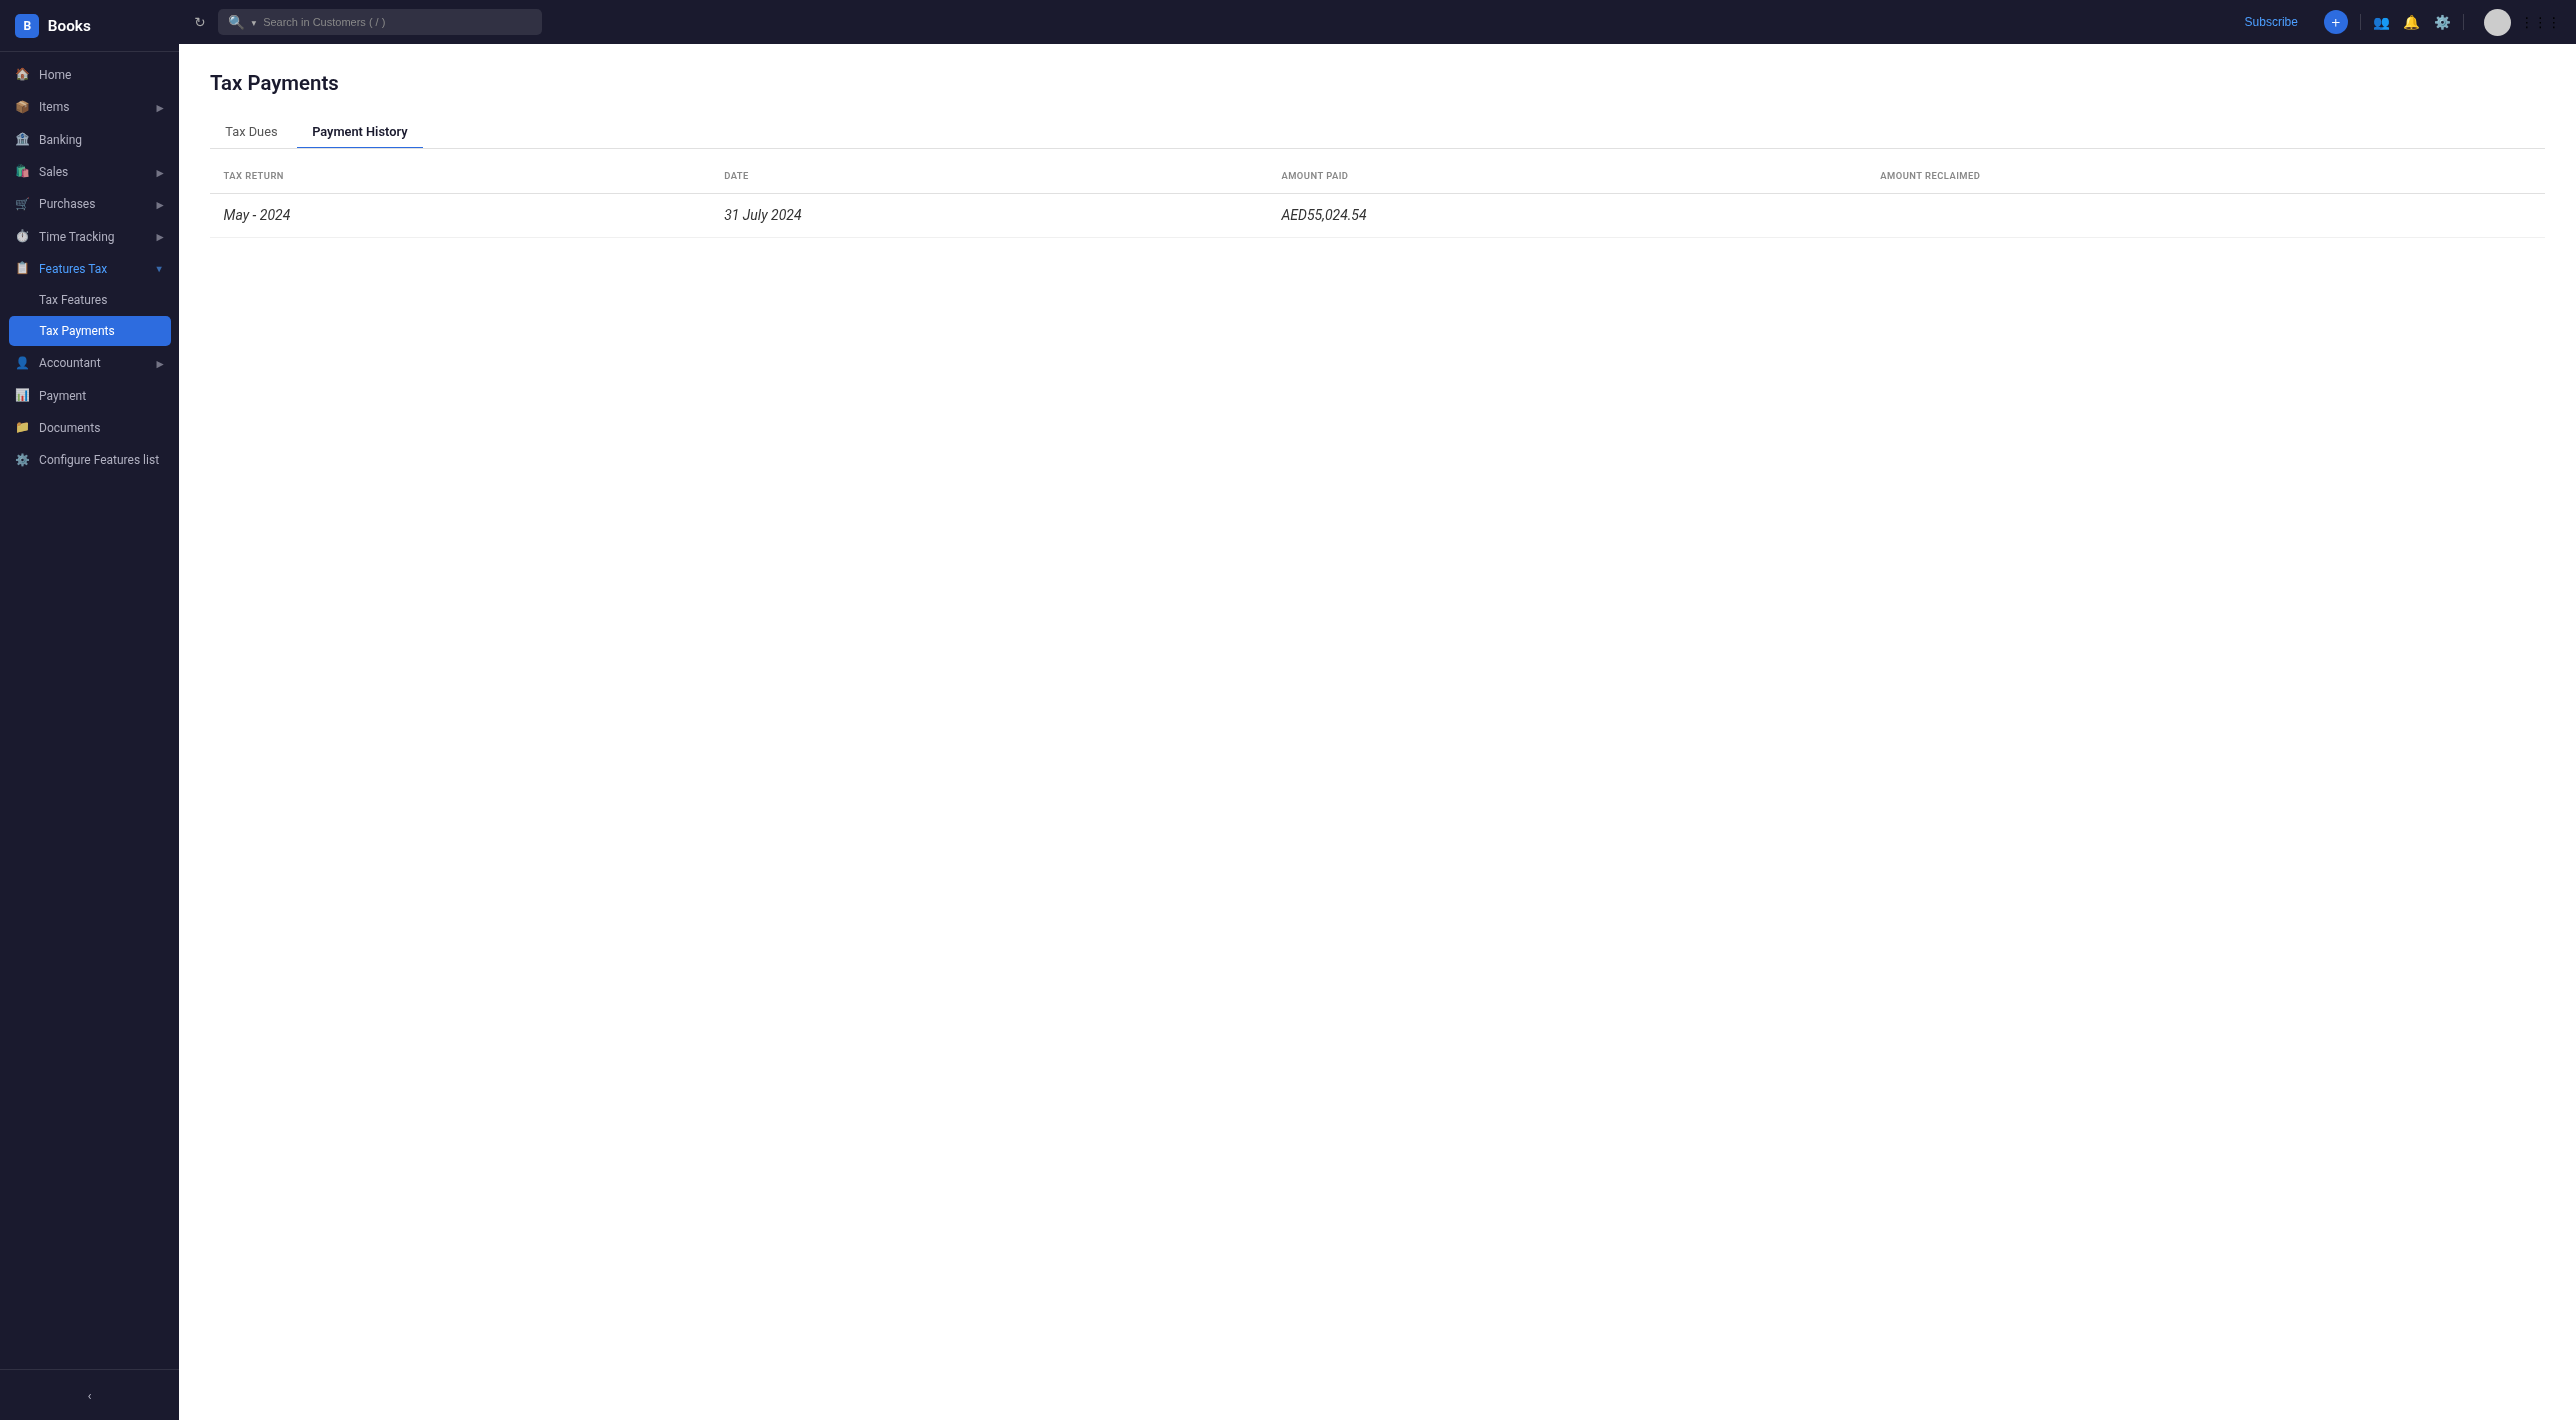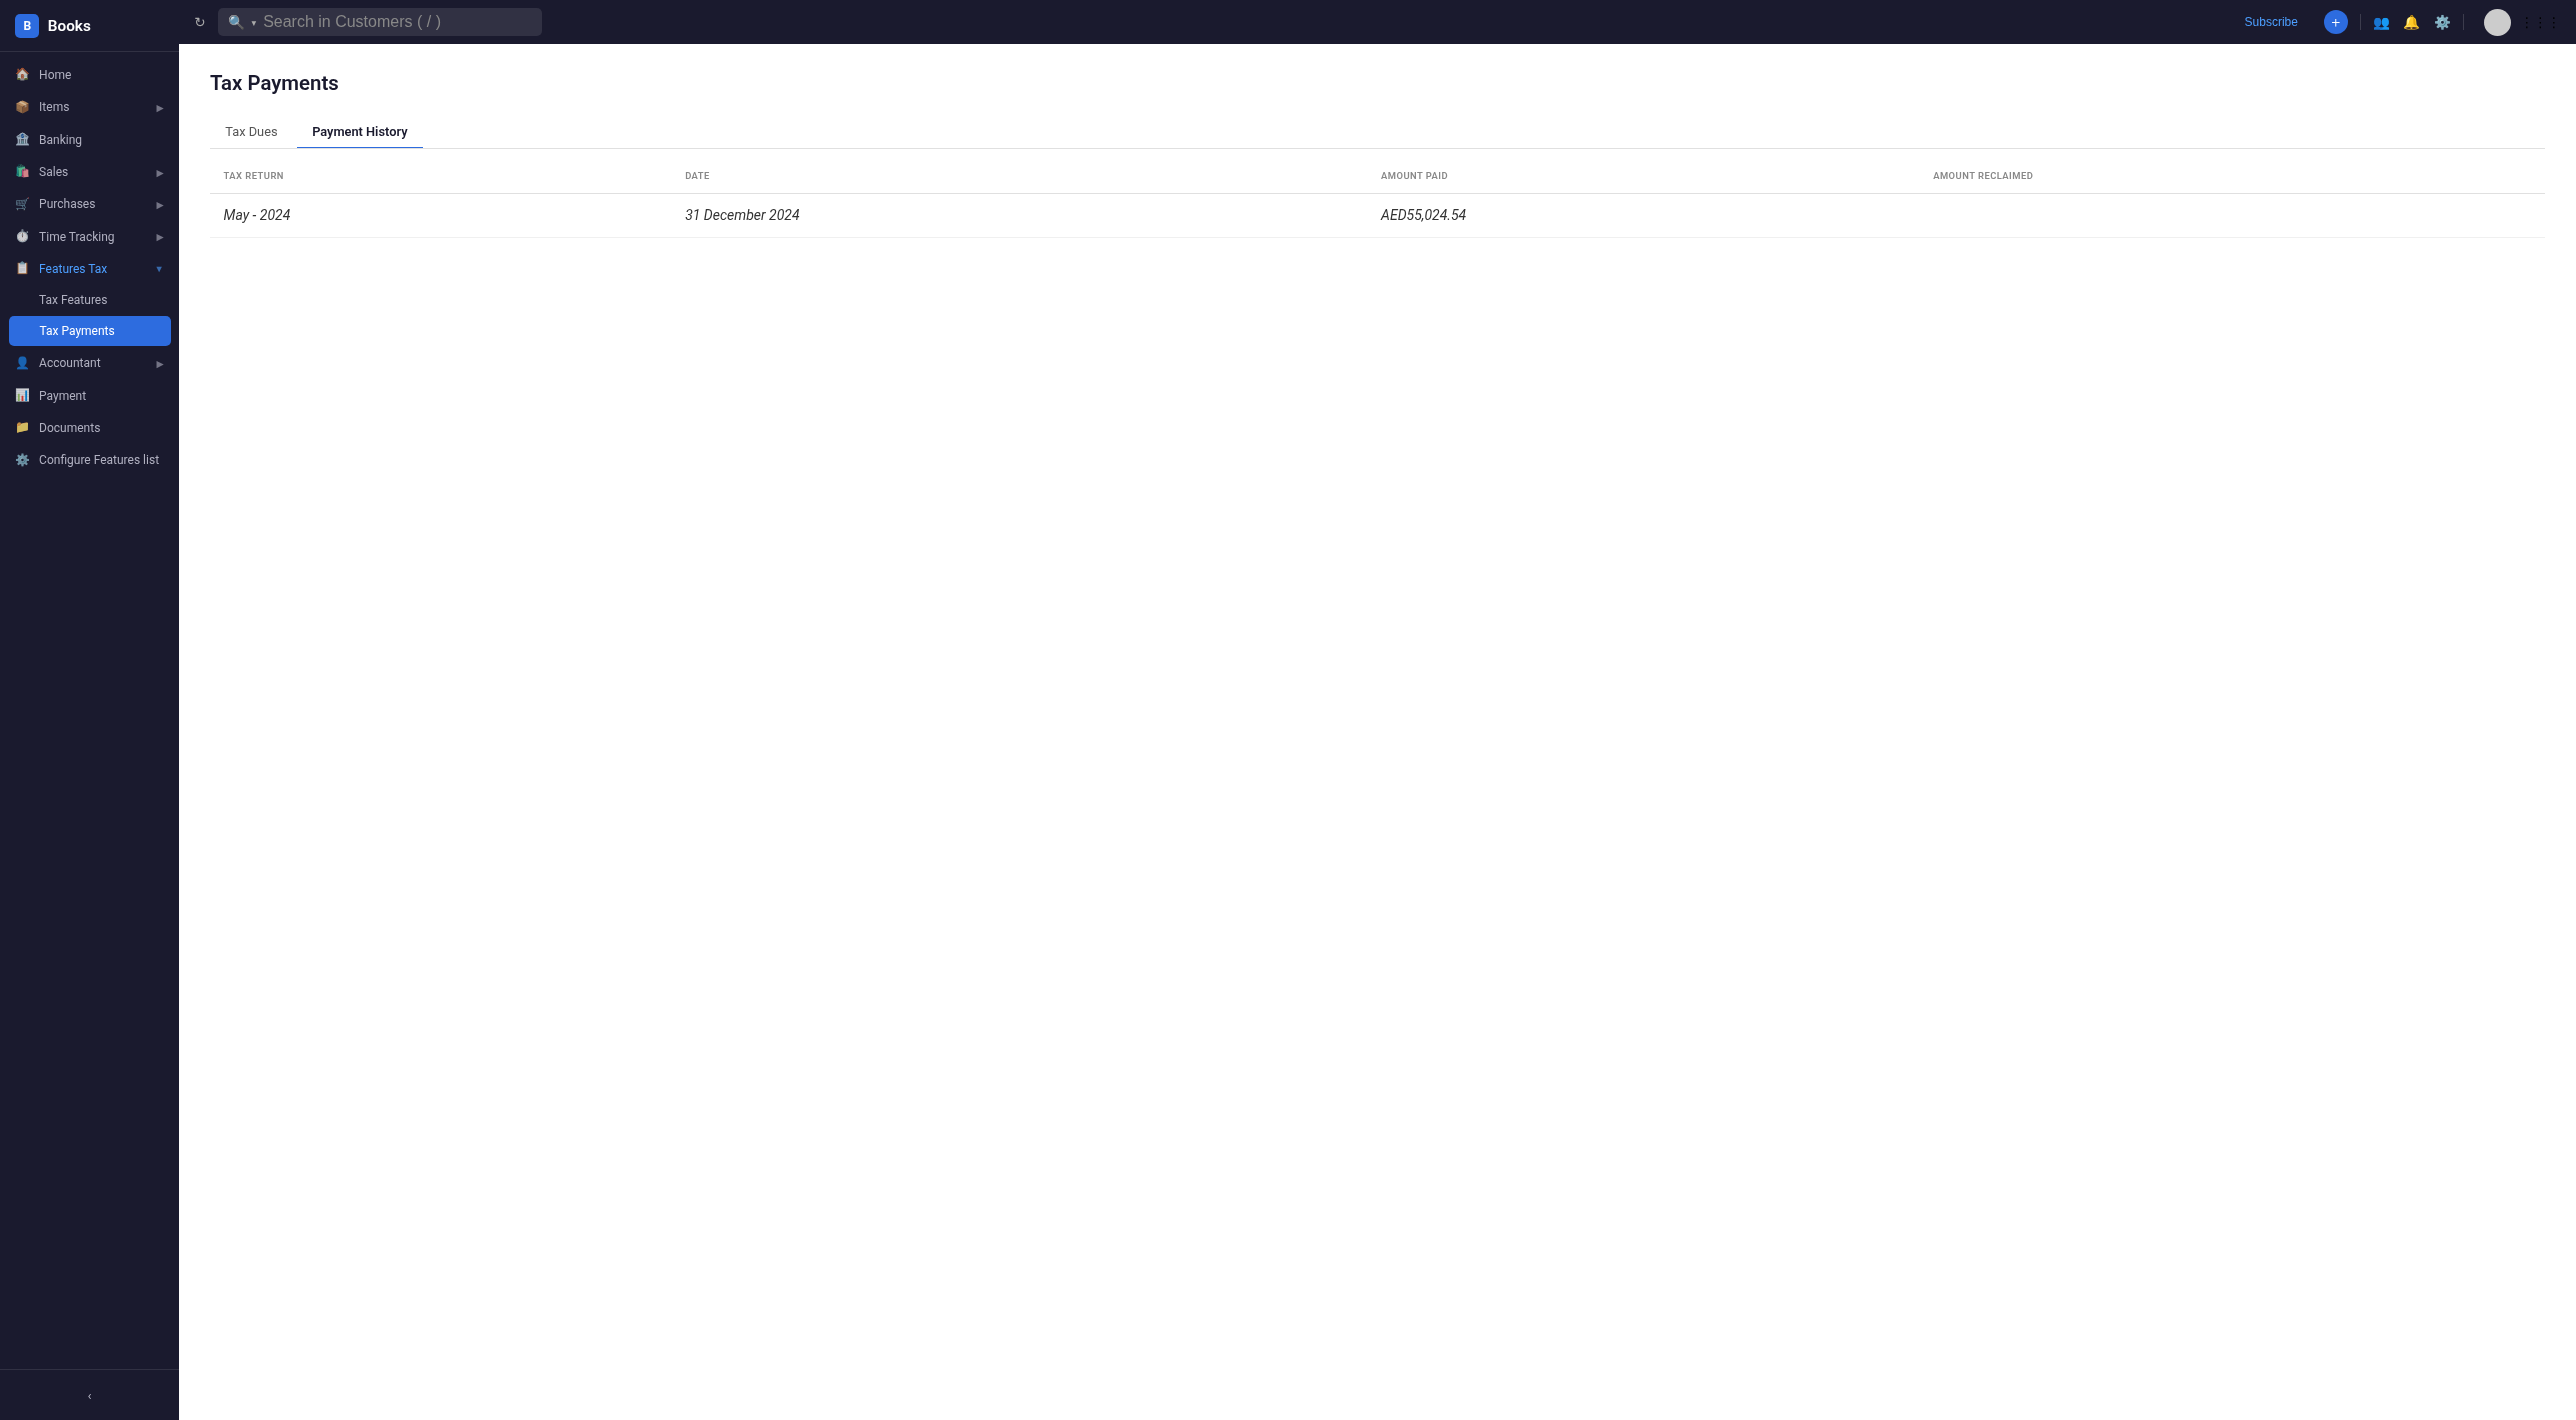--- a/index.html
+++ b/index.html
@@ -18,21 +18,21 @@
     .nav-sub-item { display: flex; align-items: center; padding: 7.7px 15.3px 7.7px 39px; cursor: pointer; color: #b0b0c0; font-size: 12px; }
     .nav-sub-item.active-sub { background: #2d6cdf; color: white; border-radius: 5.1px; margin: 1.7px 8.5px; padding: 7.7px 15.3px 7.7px 31px; }
     .sidebar-footer { padding: 10.2px 15.3px; border-top: 0.9px solid rgba(255,255,255,0.1); }
     .collapse-btn { display: flex; align-items: center; justify-content: center; color: #b0b0c0; cursor: pointer; font-size: 13.6px; padding: 6.8px; }
 
     
     .main-wrapper { flex: 1; display: flex; flex-direction: column; overflow: hidden; }
     .topbar { background: #1a1a2e; display: flex; align-items: center; padding: 0 15.3px; height: 44px; gap: 12px; flex-shrink: 0; }
     .refresh-icon { color: #aaa; cursor: pointer; font-size: 13.6px; }
     .search-bar { display: flex; align-items: center; background: rgba(255,255,255,0.1); border-radius: 5.1px; padding: 5.1px 10.2px; gap: 6.8px; flex: 0 0 324px; cursor: text; }
-    .search-bar input { background: transparent; border: none; outline: none; color: #ddd; font-size: 16px; width: 100%; }
+    .search-bar input { background: transparent; border: none; outline: none; color: #ddd; font-size: 11px; width: 100%; }
     .search-bar input::placeholder { color: #888; }
     .search-dropdown { color: #aaa; font-size: 9.4px; }
     .topbar-spacer { flex: 1; }
     .subscribe-area { display: flex; align-items: center; gap: 26px; }
     .org-name { color: #aaa; font-size: 11px; }
     .subscribe-btn { background: transparent; border: none; color: #4d9fff; font-size: 12px; cursor: pointer; font-weight: 500; }
     .plus-btn { width: 24px; height: 24px; background: #2d6cdf; border-radius: 50%; display: flex; align-items: center; justify-content: center; color: white; font-size: 15.3px; cursor: pointer; font-weight: 300; }
     .topbar-icons { display: flex; align-items: center; gap: 13.6px; color: #aaa; padding: 0 12px; border-left: 0.9px solid rgba(255,255,255,0.15); border-right: 0.9px solid rgba(255,255,255,0.15); }
     .topbar-icon { cursor: pointer; font-size: 13.6px; }
     .user-area { display: flex; align-items: center; gap: 8.5px; }
@@ -184,21 +184,21 @@
           <tr>
             <th>TAX RETURN</th>
             <th>DATE</th>
             <th>AMOUNT PAID</th>
             <th>AMOUNT RECLAIMED</th>
           </tr>
         </thead>
         <tbody id="table-body">
         <tr>
       <td>May - 2024</td>
-      <td>31 December 2024</td>
+      <td>31 July 2024</td>
       <td>AED55,024.54</td>
       <td></td>
     </tr>
           </tbody>
       </table>
     </div>
   </div>
 </div>
 
 

